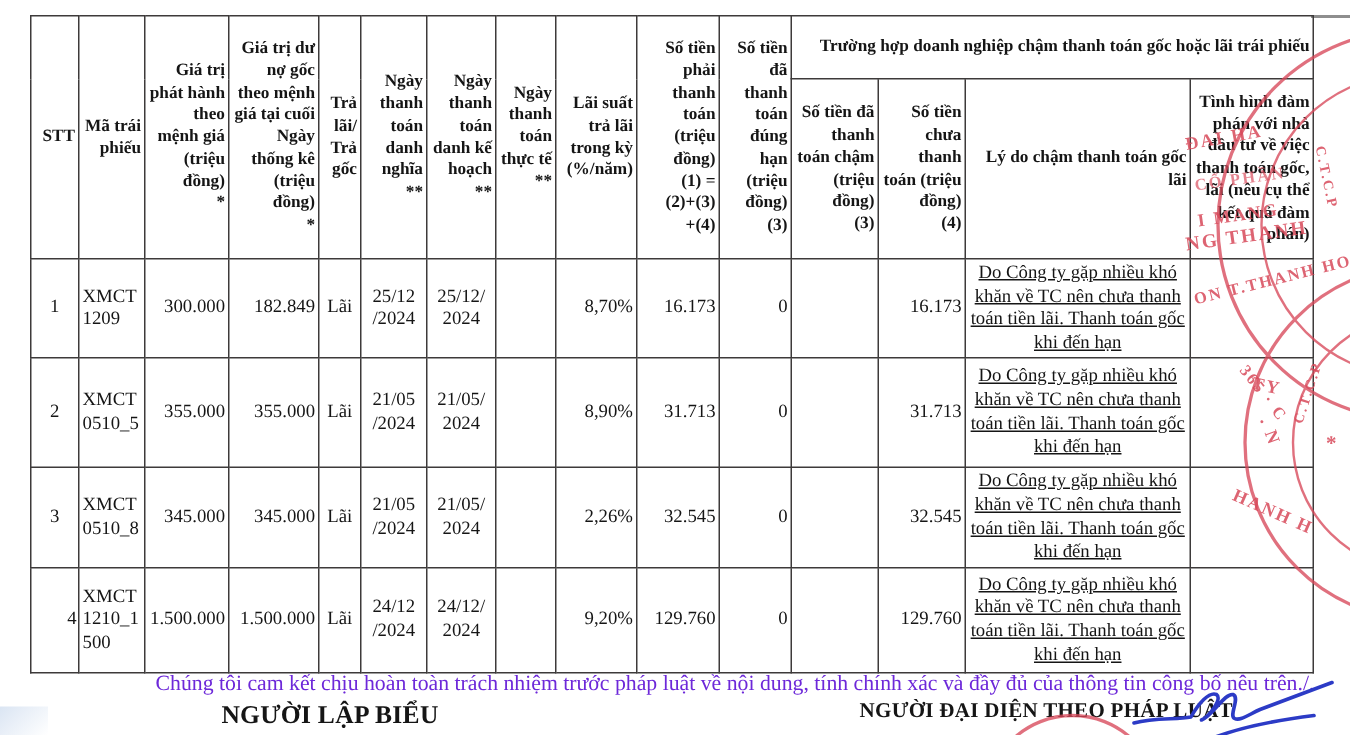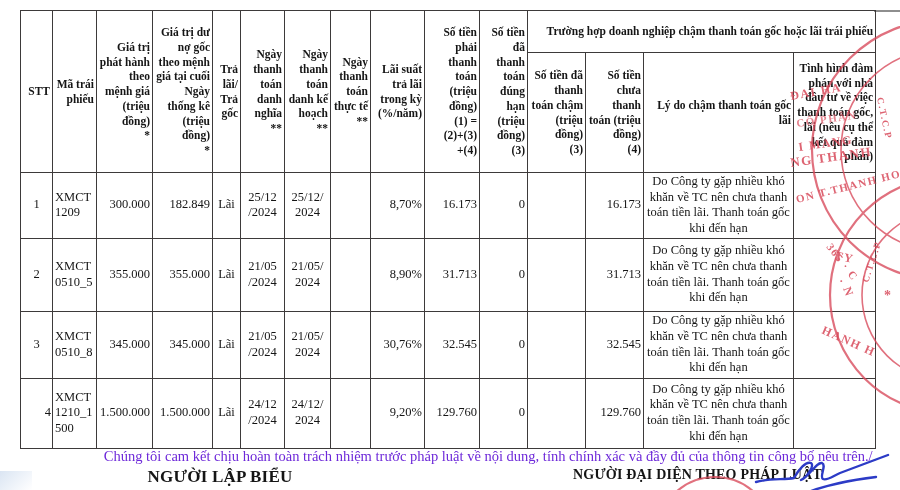--- a/index.html
+++ b/index.html
@@ -37,21 +37,21 @@
   tbody tr:nth-child(4) td.c1{text-align:right;padding-right:1px;}
   td.c2{text-align:left;padding-left:3px;overflow-wrap:anywhere;}
   td.c3{text-align:right;padding-right:3px;margin-left:48px;}
   td.c4{text-align:right;padding-right:3px;}
   td.c5{text-align:center;padding-left:3px;}
   td.c6,td.c7{text-align:center;margin-top:41px;}
   td.c9{text-align:right;padding-right:8px;}
   td.c10{text-align:right;padding-right:7px;}
   td.c11{text-align:right;padding-right:8px;}
   td.c13{text-align:right;padding-right:6px;}
-  td.c14{text-align:center;font-size:12.2px;padding:2px 6px;line-height:1.3;}
+  td.c14{text-align:center;font-size:12.2px;padding:2px 6px;line-height:1.3;text-decoration:underline;}
   
   .note{
     position:absolute;left:0;top:448px;width:900px;
     text-align:center;font-size:14.5px;color:#6d28d9;padding-left:40px;
   }
   .sig-left{
     position:absolute;left:120px;top:467px;width:200px;
     text-align:center;font-weight:bold;font-size:17px;letter-spacing:.2px;
   }
   .sig-right{
@@ -171,21 +171,21 @@
         <td class="c1">3</td>
         <td class="c2">XMCT 0510_8</td>
         <td class="c3">345.000</td>
         <td class="c4">345.000</td>
         <td class="c5">Lãi</td>
         <td class="c6">21/05
 /2024</td>
         <td class="c7">21/05/
 2024</td>
         <td class="c8"></td>
-        <td class="c9">30,76%</td>
+        <td class="c9">2,26%</td>
         <td class="c10">32.545</td>
         <td class="c11">0</td>
         <td class="c12"></td>
         <td class="c13">32.545</td>
         <td class="c14">Do Công ty gặp nhiều khó khăn về TC nên chưa thanh toán tiền lãi. Thanh toán gốc khi đến hạn</td>
         <td class="c15"></td>
       </tr>
       <tr>
         <td class="c1">4</td>
         <td class="c2">XMCT 1210_1500</td>

